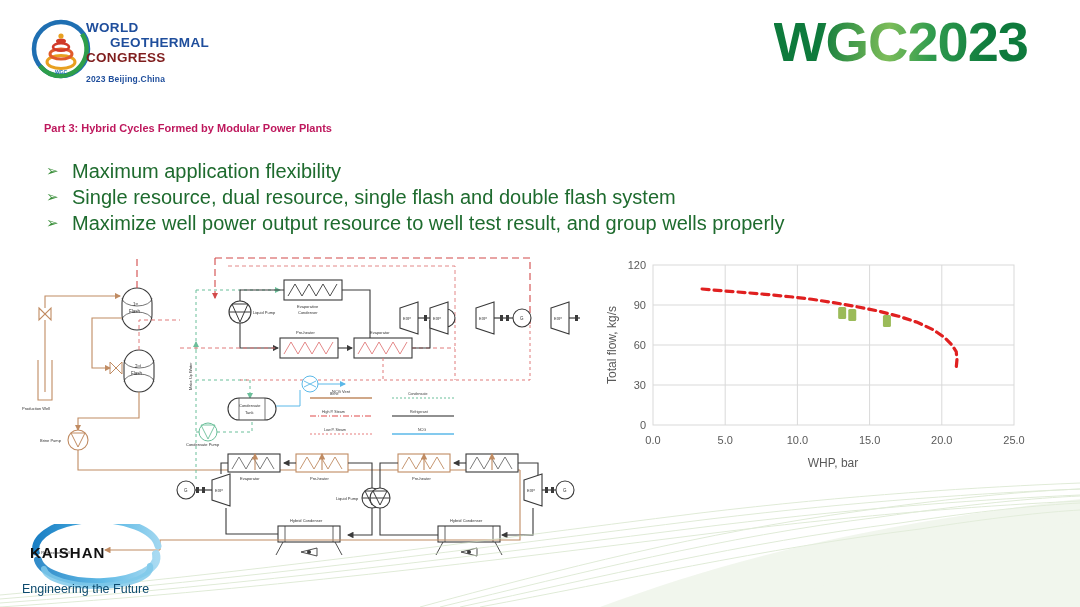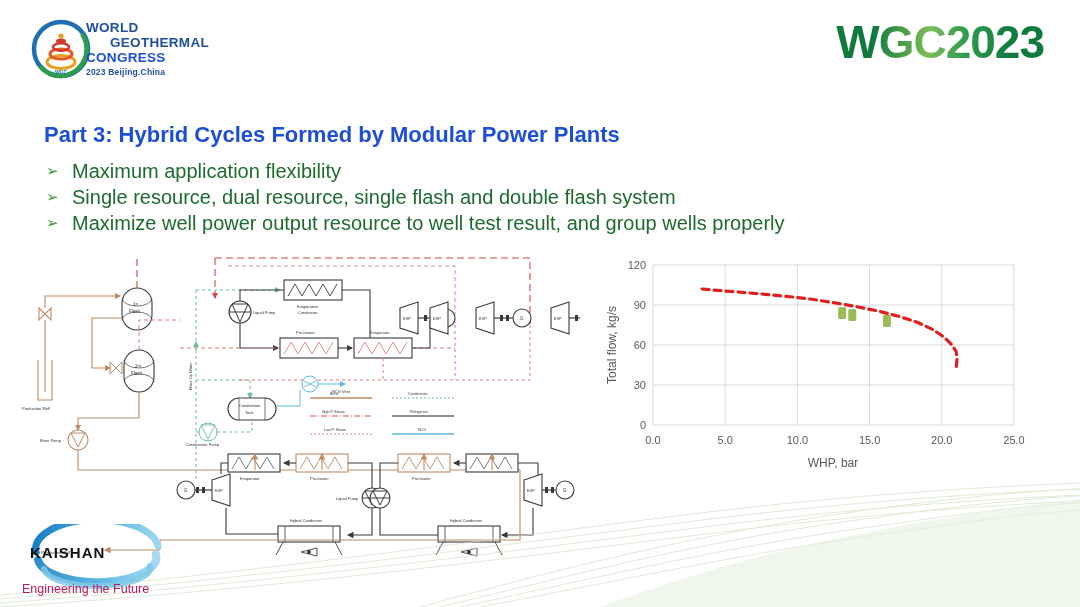--- a/index.html
+++ b/index.html
@@ -8,49 +8,49 @@
 
   
   #wgc-logo{position:absolute;left:30px;top:14px;width:175px;height:70px;}
   #wgc-logo .mark{position:absolute;left:0;top:4px;width:62px;height:62px;}
   #wgc-logo .txt{position:absolute;left:56px;top:6px;}
   #wgc-logo .l1,#wgc-logo .l2,#wgc-logo .l3{
       font-family:"Liberation Sans",sans-serif;font-weight:bold;font-size:13.5px;
       letter-spacing:.3px;line-height:15px;}
   #wgc-logo .l1{color:#1f4e9c;}
   #wgc-logo .l2{color:#1f4e9c;margin-left:24px;}
-  #wgc-logo .l3{color:#1d4ed8;}
-  #wgc-logo .l4{font-size:8.5px;font-weight:bold;color:#1f4e9c;margin-top:2px;letter-spacing:.2px;}
-
-  #wgc2023{position:absolute;right:36px;top:16px;font-size:46px;font-weight:bold;
+  #wgc-logo .l3{color:#7f1d1d;}
+  #wgc-logo .l4{font-size:8.5px;font-weight:bold;color:#1f4e9c;margin-top:9px;letter-spacing:.2px;}
+
+  #wgc2023{position:absolute;right:52px;top:16px;font-size:56px;font-weight:bold;
            letter-spacing:-1px;line-height:52px;
            background:linear-gradient(95deg,#0e7a3c 0%,#0e7a3c 18%,#7dbd5a 45%,#2f9b4e 62%,#0e7a3c 85%,#0e7a3c 100%);
            -webkit-background-clip:text;background-clip:text;color:transparent;}
 
   
-  #title{position:absolute;left:44px;top:122px;font-size:22px;font-weight:bold;color:#1d4ed8;}
+  #title{position:absolute;left:44px;top:122px;font-size:11px;font-weight:bold;color:#be185d;}
   #bullets{position:absolute;left:46px;top:160px;width:900px;}
   .bullet{display:flex;align-items:flex-start;margin-bottom:4px;}
   .bullet .arrow{width:26px;flex:0 0 26px;color:#3b8f3b;font-size:15px;line-height:22px;}
   .bullet .btxt{color:#1e6b2e;font-size:20px;line-height:22px;}
 
   
   #diagram{position:absolute;left:0px;top:250px;width:580px;height:310px;background:#ffffff;}
   #diagram svg{display:block;}
 
   
   #chart{position:absolute;left:596px;top:252px;width:440px;height:222px;}
   #chart svg{display:block;}
 
   
   #waves{position:absolute;left:0;bottom:0;width:1080px;height:130px;pointer-events:none;}
   #kaishan{position:absolute;left:18px;top:524px;width:160px;height:72px;}
   #kaishan .ktxt{position:absolute;left:12px;top:20px;font-size:15px;font-weight:bold;
                  color:#111;letter-spacing:1px;font-family:"Liberation Sans",sans-serif;}
-  #kaishan .tag{position:absolute;left:4px;top:58px;font-size:12.5px;color:#be185d;}
+  #kaishan .tag{position:absolute;left:4px;top:58px;font-size:12.5px;color:#0c4a6e;}
 </style>
 </head>
 <body>
 
 <div id="wgc-logo">
   <span class="mark">
     <svg width="62" height="62" viewBox="0 0 62 62">
       <path d="M31 4 A27 27 0 1 0 31 58 A27 27 0 0 0 31 4" fill="none" stroke="#1f6fb2" stroke-width="4.5"></path>
       <path d="M52 16 A27 27 0 0 1 31 58 A27 27 0 0 1 10 48" fill="none" stroke="#2e9e4a" stroke-width="4.5"></path>
       <ellipse cx="31" cy="44" rx="14" ry="6.5" fill="none" stroke="#e8a020" stroke-width="3"></ellipse>

